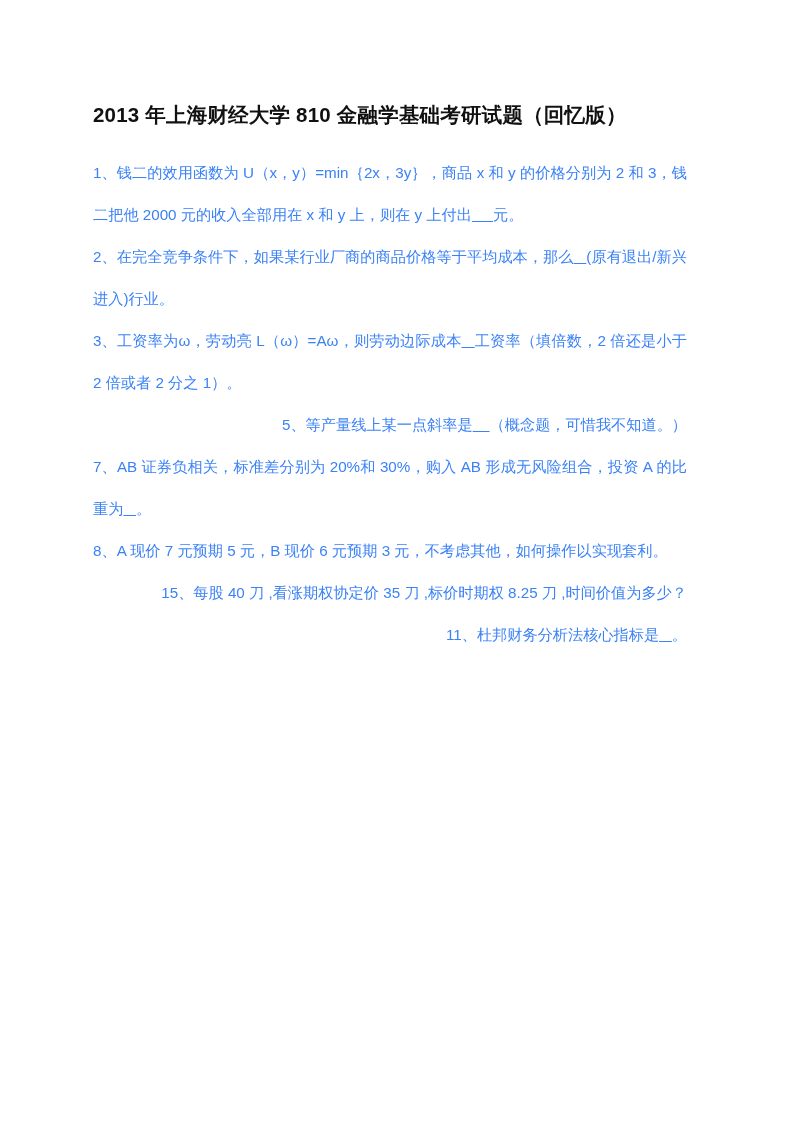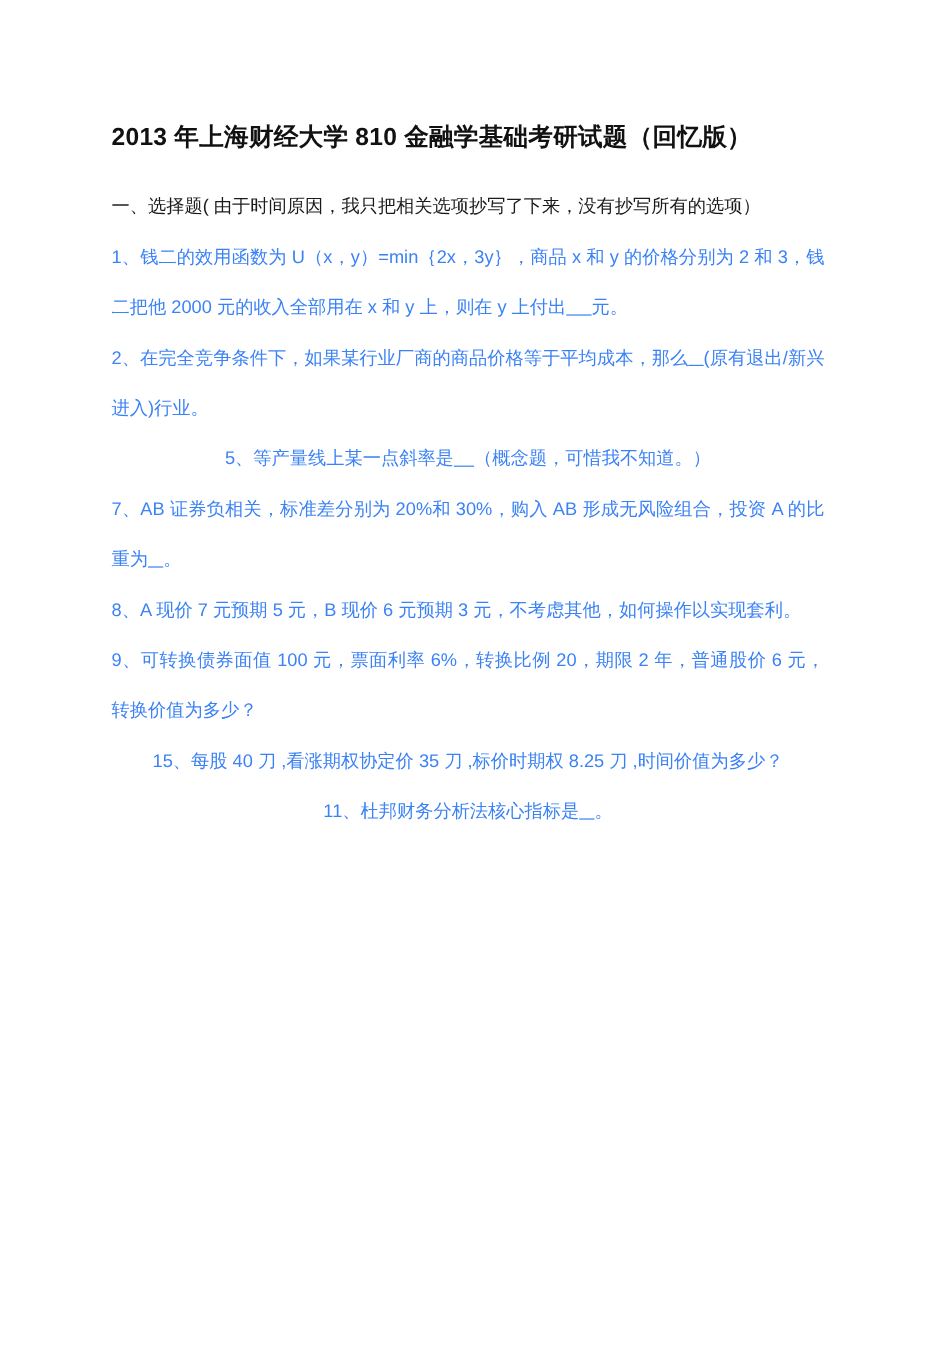--- a/index.html
+++ b/index.html
@@ -42,53 +42,52 @@
     font-size: 15.2px;
     line-height: 42px;
     margin: 0;
     text-align: justify;
     text-justify: inter-ideograph;
     color: #3b82f6;
     word-break: break-all;
   }
   .question.nowrap-line {
     white-space: nowrap;
-    text-align: center;
+    text-align: right;
   }
   .blank {
     text-decoration: underline;
     text-underline-offset: 1px;
     letter-spacing: 0;
   }
   .blank-sm::before { content: "\00a0\00a0\00a0"; }
   .blank-md::before { content: "\00a0\00a0\00a0\00a0"; }
   .blank-lg::before { content: "\00a0\00a0\00a0\00a0\00a0"; }
 </style>
 </head>
 <body>
 
 <div class="page">
 
   <h1 class="doc-title">2013 年上海财经大学 810 金融学基础考研试题（回忆版）</h1>
 
-  <p class="section-heading">一、选择题( 由于时间原因，我只把相关选项抄写了下来，没有抄写所有的选项）</p>
 
   <p class="question"><span>1、</span><span>钱二的效用函数为 U（x，y）=min｛2x，3y｝，商品 x 和 y 的价格分别为 2 和 3，钱二把他 2000 元的收入全部用在 x 和 y 上，则在 y 上付出</span><span class="blank blank-lg"></span><span>元。</span></p>
 
   <p class="question"><span>2、</span><span>在完全竞争条件下，如果某行业厂商的商品价格等于平均成本，那么</span><span class="blank blank-sm"></span><span>(原有退出/新兴进入)行业。</span></p>
 
+  <p class="question"><span>3、</span><span>工资率为ω，劳动亮 L（ω）=Aω，则劳动边际成本</span><span class="blank blank-sm"></span><span>工资率（填倍数，2 倍还是小于 2 倍或者 2 分之 1）。</span></p>
 
 
   <p class="question nowrap-line"><span>5、</span><span>等产量线上某一点斜率是</span><span class="blank blank-md"></span><span>（概念题，可惜我不知道。）</span></p>
 
 
   <p class="question"><span>7、</span><span>AB 证券负相关，标准差分别为 20%和 30%，购入 AB 形成无风险组合，投资 A 的比重为</span><span class="blank blank-sm"></span><span>。</span></p>
 
   <p class="question"><span>8、</span><span>A 现价 7 元预期 5 元，B 现价 6 元预期 3 元，不考虑其他，如何操作以实现套利。</span></p>
 
-  <p class="question"><span>9、</span><span>可转换债券面值 100 元，票面利率 6%，转换比例 20，期限 2 年，普通股价 6 元，转换价值为多少？</span></p>
 
   <p class="question nowrap-line"><span>15、</span><span>每股 40 刀 ,看涨期权协定价 35 刀 ,标价时期权 8.25 刀 ,时间价值为多少？</span></p>
 
   <p class="question nowrap-line"><span>11、</span><span>杜邦财务分析法核心指标是</span><span class="blank blank-sm"></span><span>。</span></p>
 
 
 </div>
 
 </body></html>

